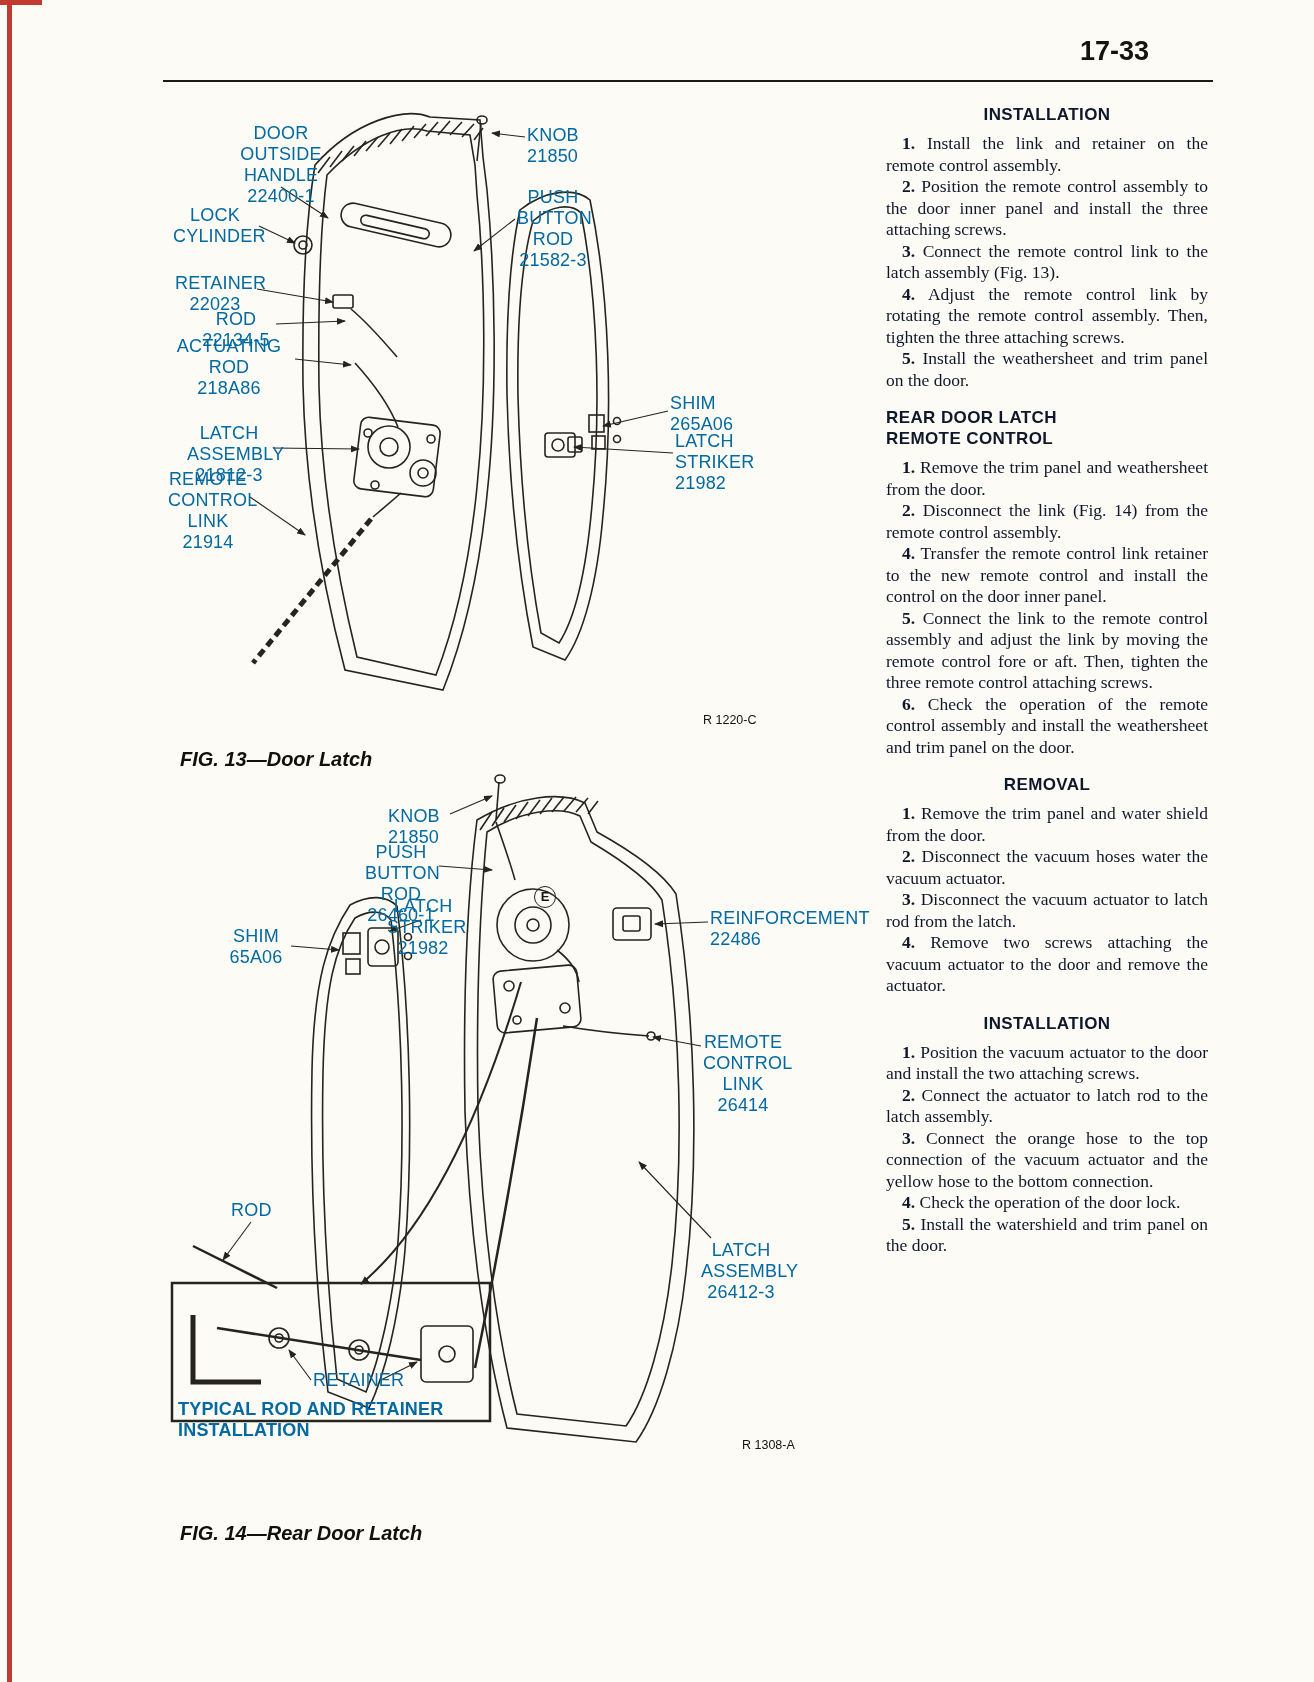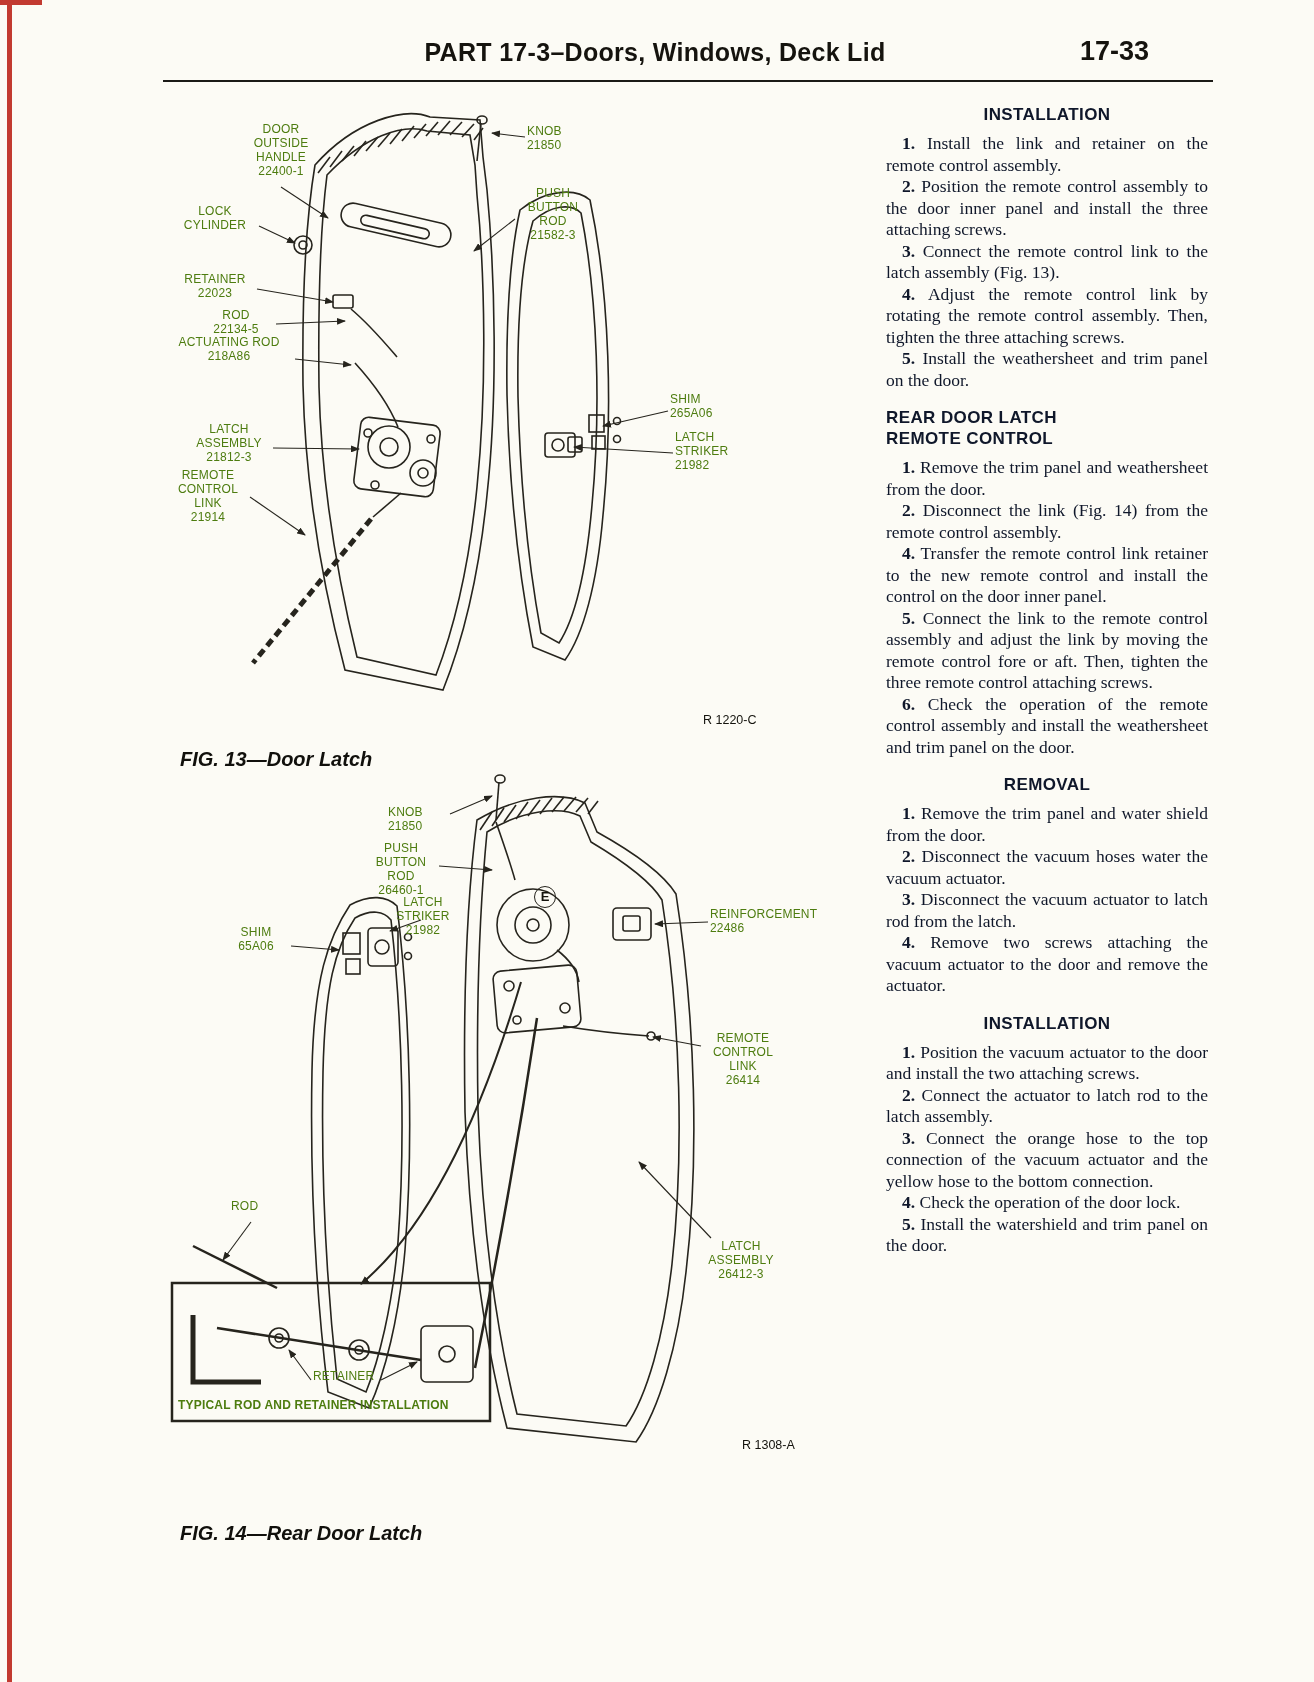--- a/index.html
+++ b/index.html
@@ -21,23 +21,23 @@
   .fig svg path, .fig svg rect, .fig svg circle, .fig svg line,
   .fig svg ellipse, .fig svg polyline { fill:none; stroke:#26241d; stroke-width:1.6; }
   .fig svg .w1  { stroke-width:1; }
   .fig svg .w25 { stroke-width:2.5; }
   .fig svg .w5  { stroke-width:5; }
   .fig svg .ld  { stroke-width:1.1; }
   .fig svg .ld2 { stroke-width:2; }
   .fig svg .dash{ stroke-dasharray:8 5; }
   .fig svg .fillb { fill:#26241d; stroke:none; }
 
-  .lbl { position:absolute; font-family:"Liberation Sans", sans-serif; font-size:12px;
+  .lbl { position:absolute; font-family:"Liberation Sans", sans-serif; font-size:18px;
          line-height:1.16; letter-spacing:.2px; white-space:pre-line; text-align:center;
-         color:#4d7c0f; }
+         color:#0369a1; }
   .lbl.la { text-align:left; }
   .lbl.bold { font-weight:bold; }
   .refcode { position:absolute; font-family:"Liberation Sans", sans-serif; font-size:12.5px;
              color:#14130d; }
   .caption { position:absolute; font-family:"Liberation Sans", sans-serif; font-weight:bold;
              font-style:italic; font-size:20px; color:#11100c; }
   .circle-e { position:absolute; width:22px; height:22px; border:1.6px solid #26241d;
               border-radius:50%; text-align:center;
               font:bold 13px/20px "Liberation Sans", sans-serif; color:#14130d; }
 
@@ -50,21 +50,20 @@
   .step { margin:0; text-indent:16px; }
 </style>
 </head>
 <body>
 
 <div class="page">
 
   <div class="red-v"></div>
   <div class="red-h"></div>
 
-  <div class="hdr-title">PART 17-3–Doors, Windows, Deck Lid</div>
   <div class="hdr-page">17-33</div>
   <div class="hdr-rule"></div>
 
   <figure class="fig" style="left:165px; top:95px; width:670px; height:650px;">
     <svg width="670" height="650" viewBox="0 0 670 650">
       <defs>
         <marker id="ar13" markerWidth="9" markerHeight="7" refX="8" refY="3.5" orient="auto" markerUnits="userSpaceOnUse">
           <path class="fillb" d="M0,0 L9,3.5 L0,7 Z"></path>
         </marker>
       </defs>

